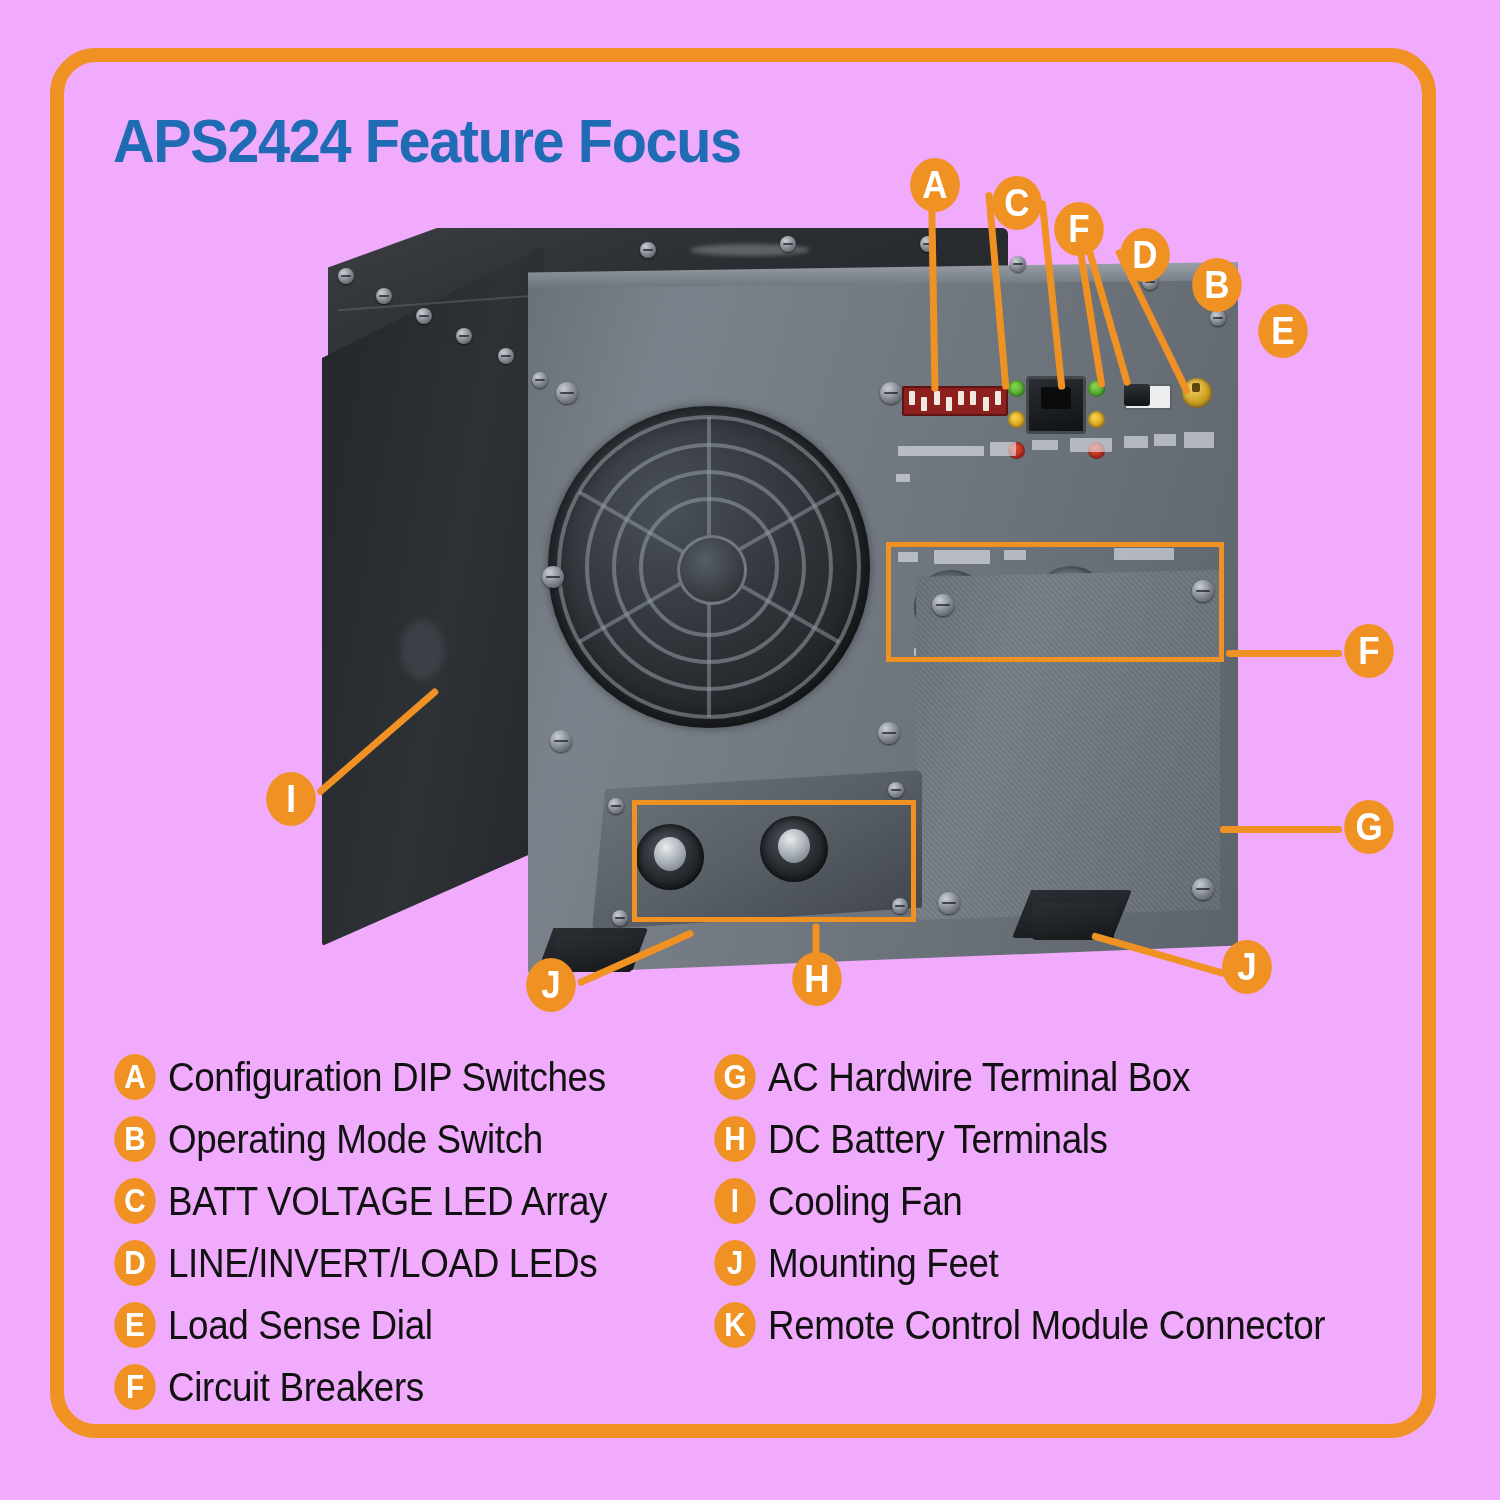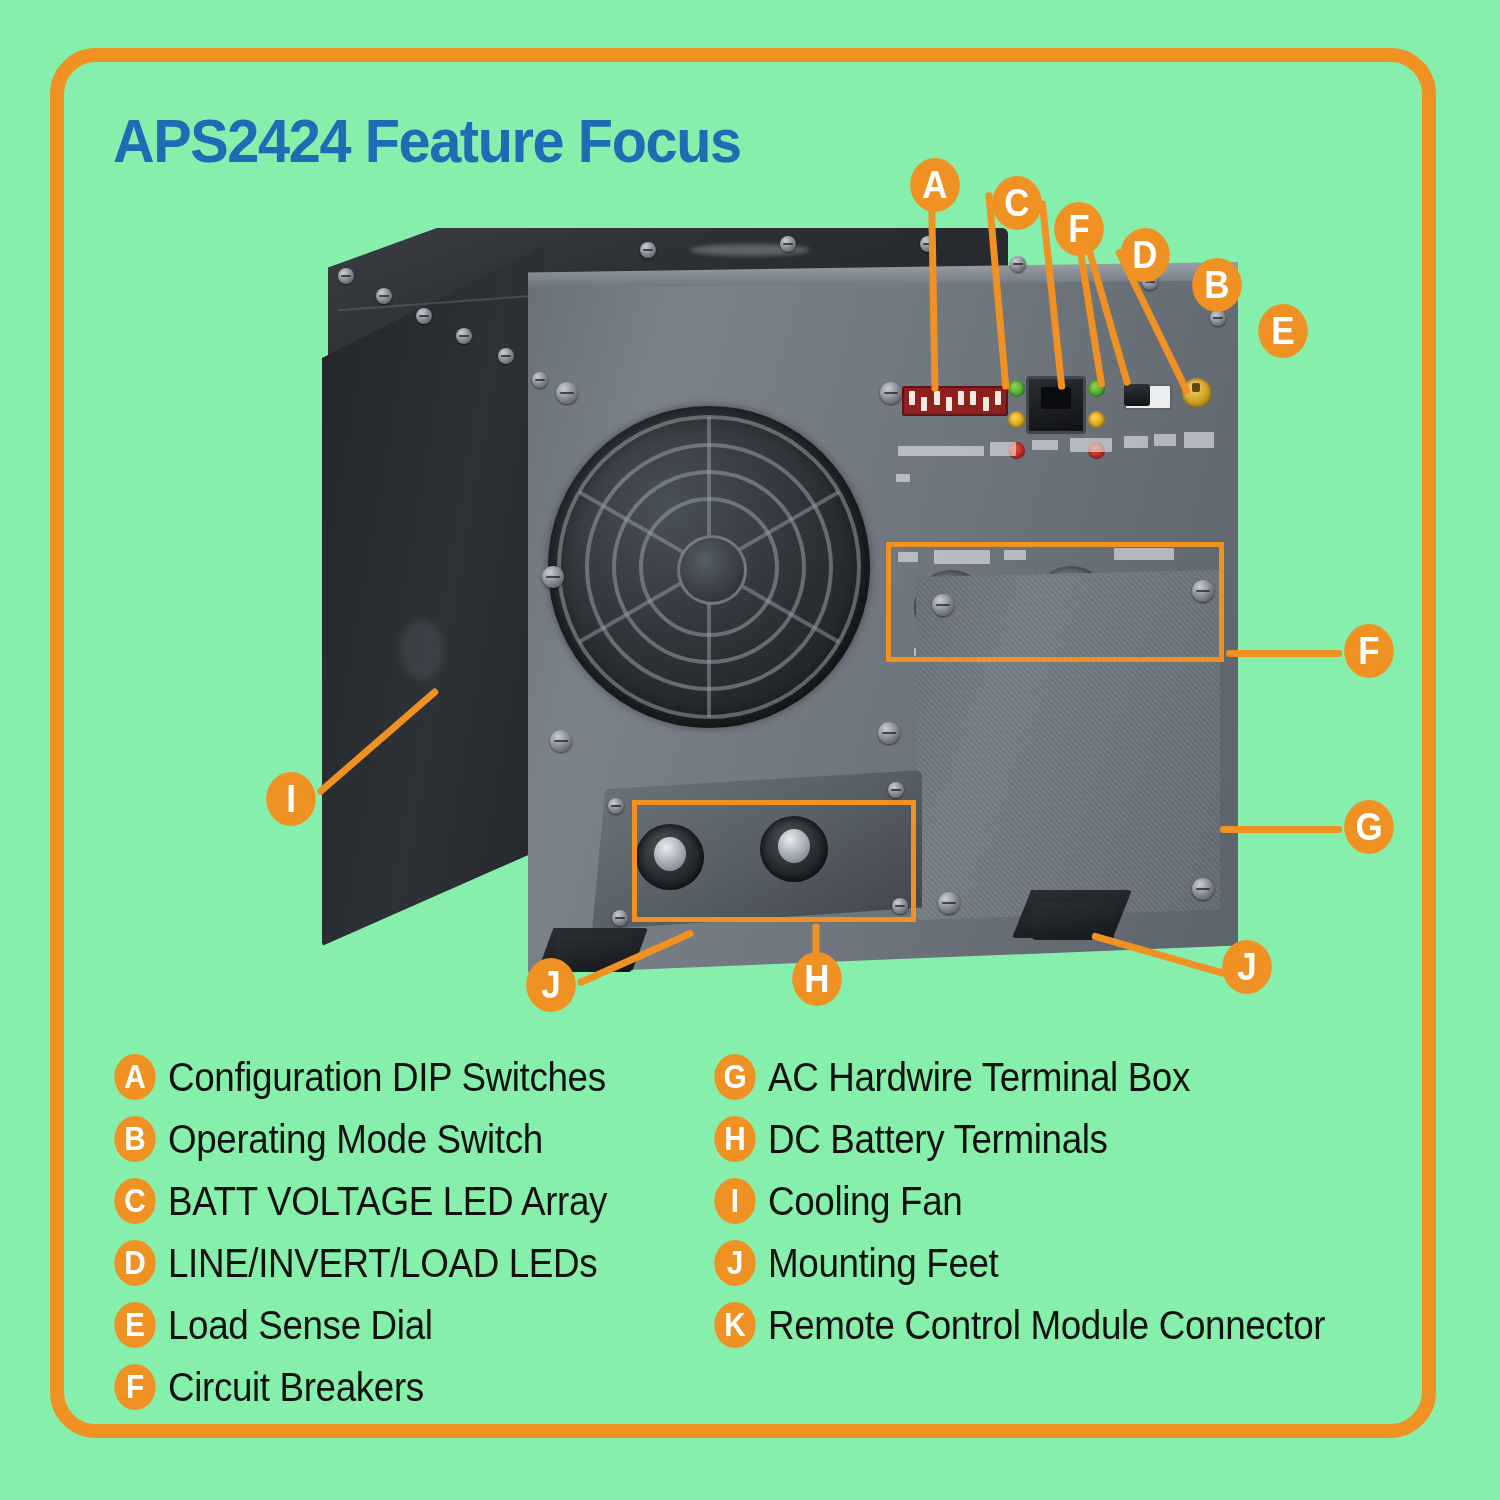--- a/index.html
+++ b/index.html
@@ -10,21 +10,21 @@
   body {
     width: 1500px;
     height: 1500px;
     font-family: "Liberation Sans", sans-serif;
     overflow: hidden;
   }
   #root {
     position: relative;
     width: 1500px;
     height: 1500px;
-    background: #86efac;
+    background: #f0abfc;
   }
 
   
   .frame {
     position: absolute;
     left: 50px;
     top: 48px;
     width: 1386px;
     height: 1390px;
     border: 14px solid #F09123;

